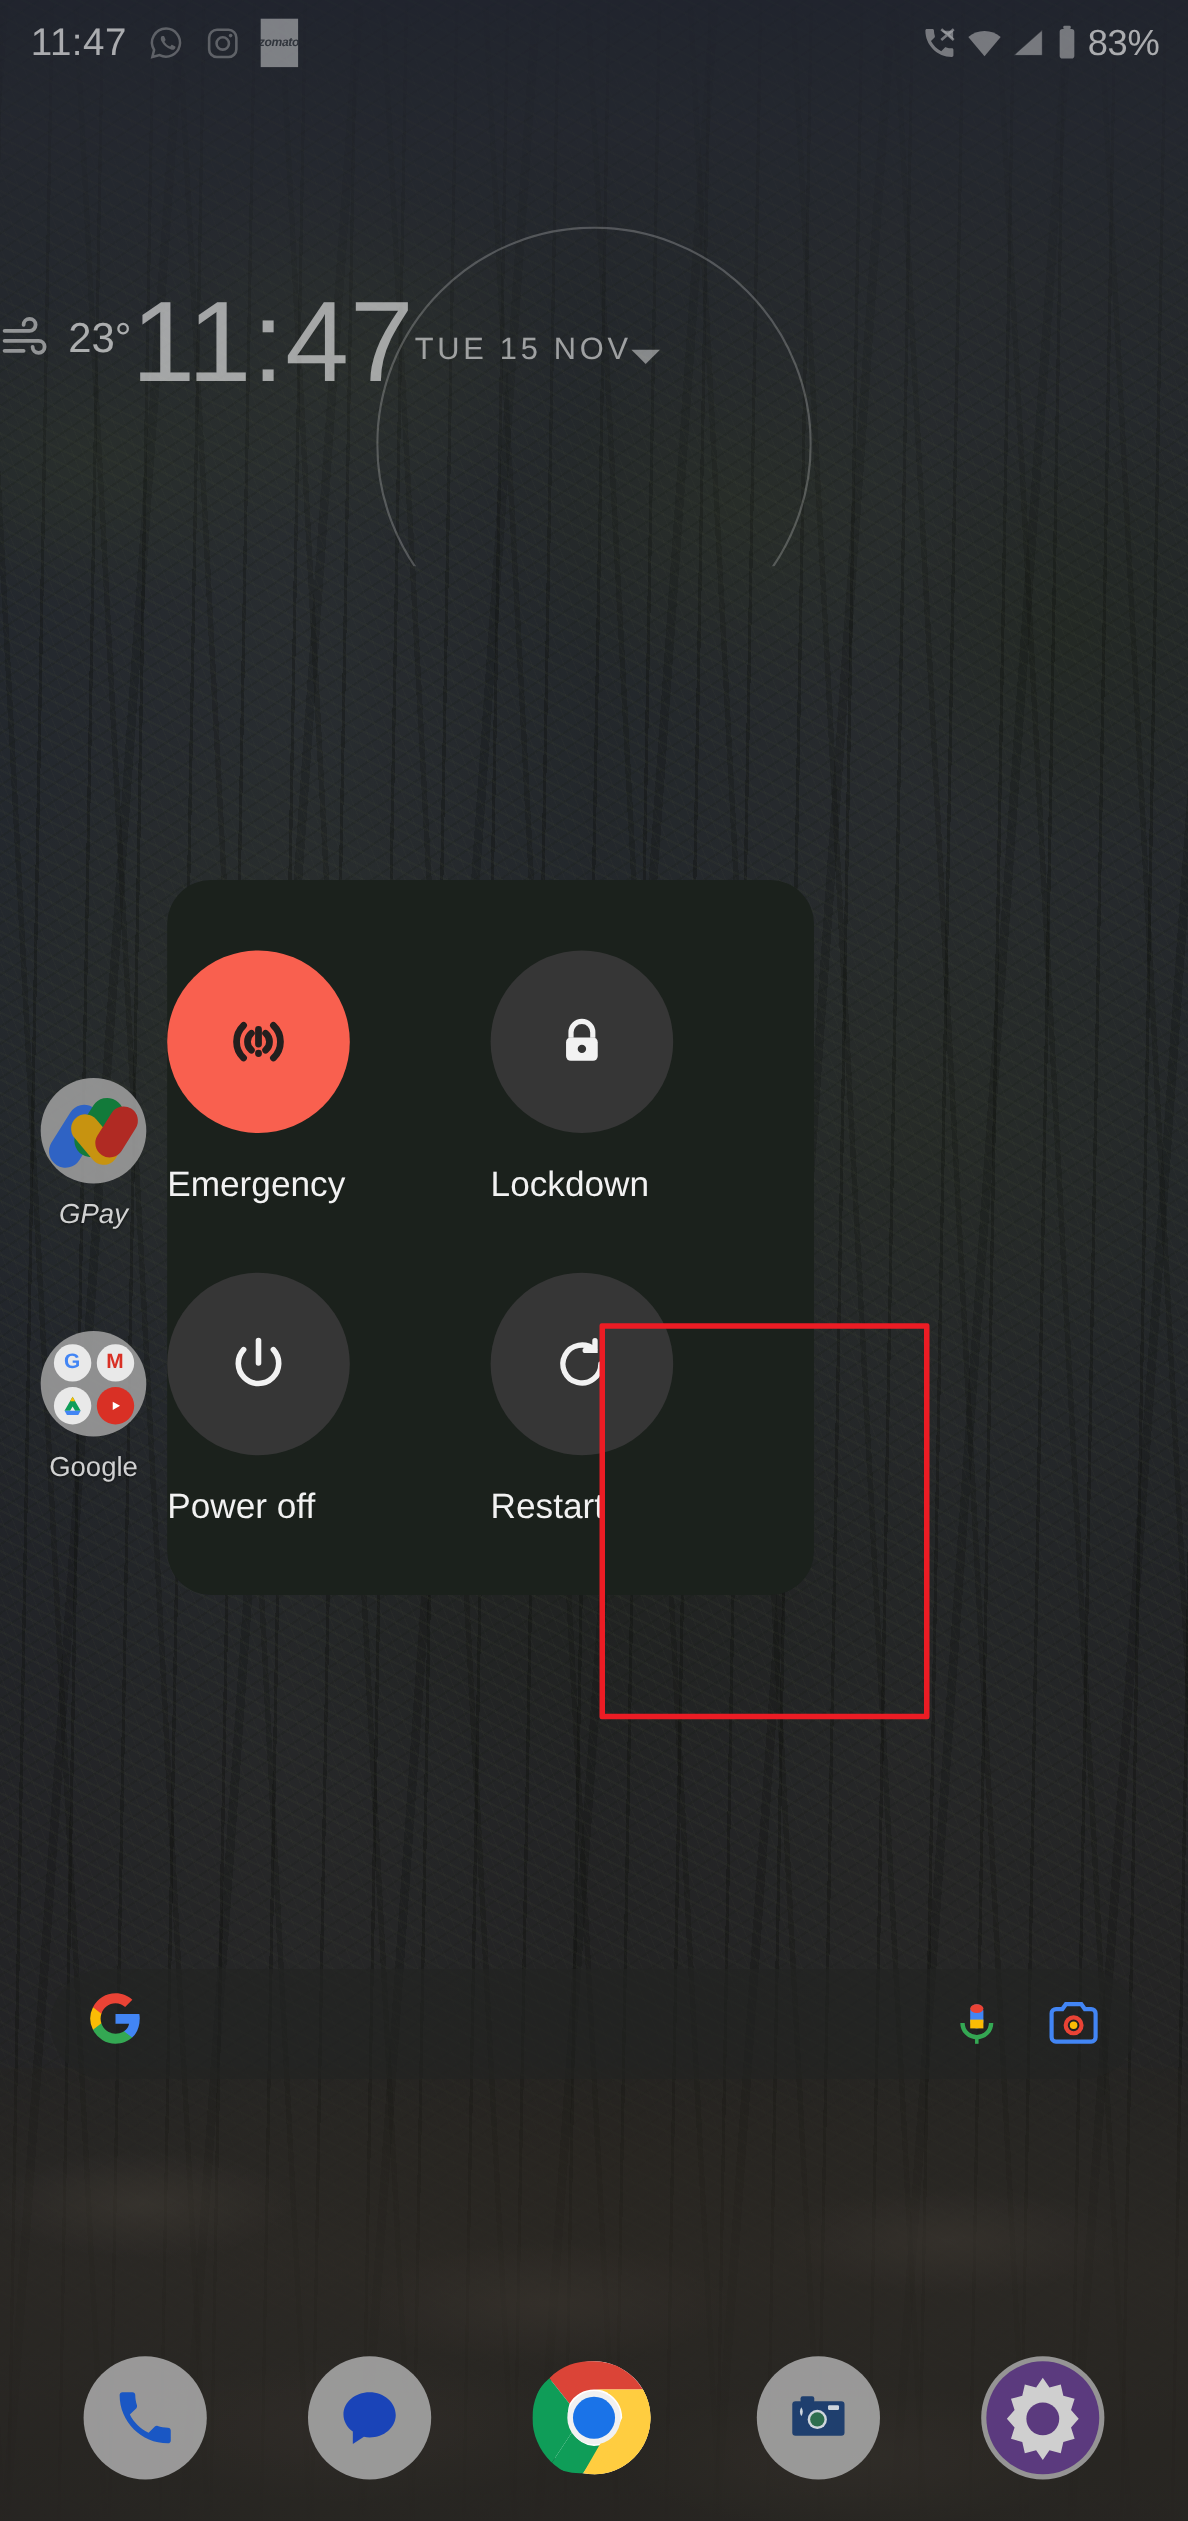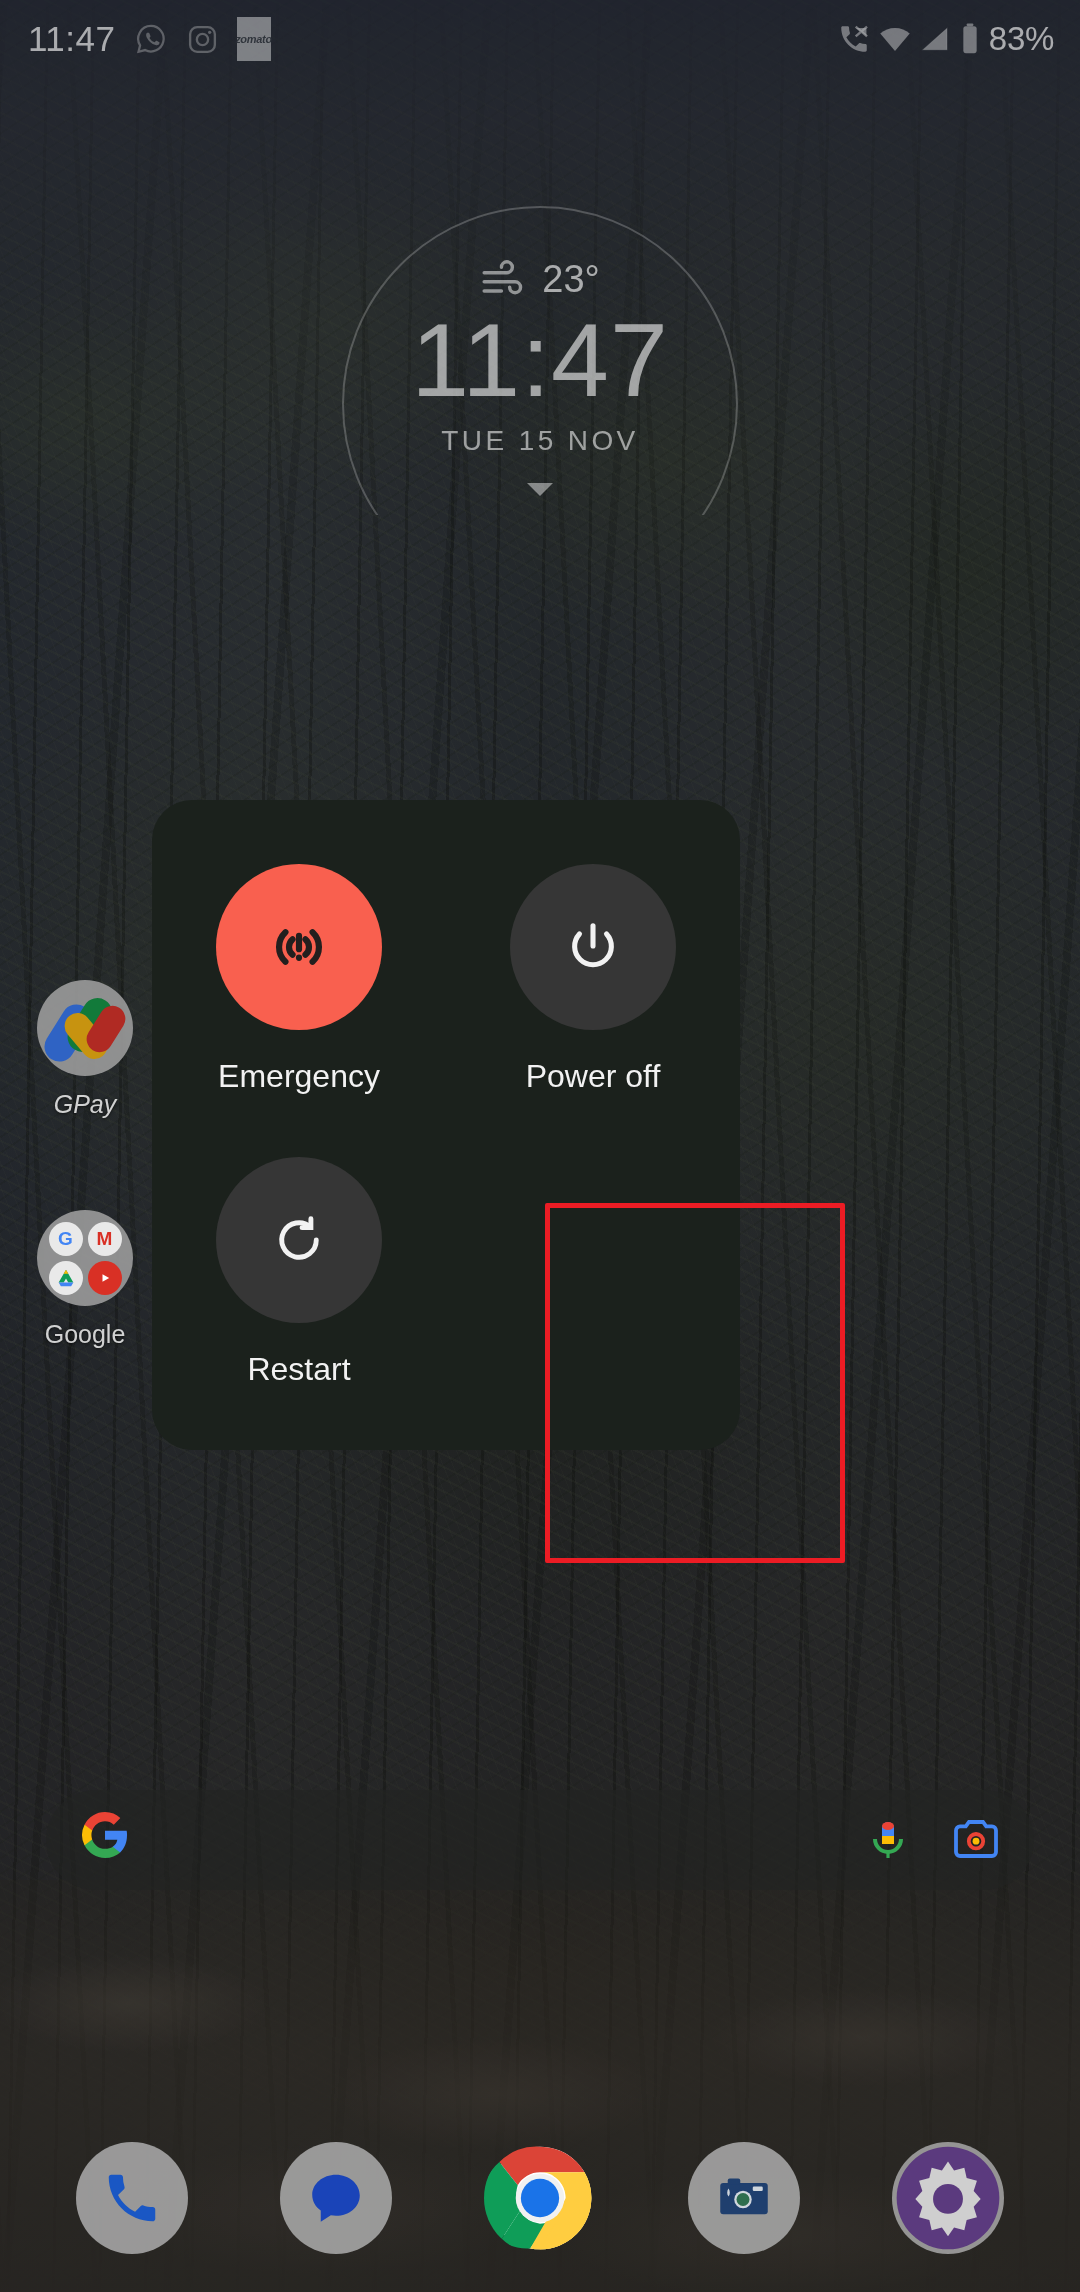--- a/index.html
+++ b/index.html
@@ -79,21 +79,21 @@
   .zomato{
     width:34px; height:44px; background:rgba(255,255,255,0.42);
     display:flex; align-items:center; justify-content:center;
     font-size:11px; font-weight:700; color:rgba(40,44,52,0.9);
     letter-spacing:-0.3px; font-style:italic;
   }
 
   
   #widget{
     position:absolute; top:258px; left:0; right:0;
-    display:flex; flex-direction:column; align-items:center;
+    display:flex; align-items:center;
     color:rgba(255,255,255,0.55); z-index:12;
   }
   .arc{
     position:absolute; top:-52px; left:50%; transform:translateX(-50%);
     width:396px; height:396px; border-radius:50%;
     border:2px solid rgba(255,255,255,0.22);
     clip-path:polygon(0 0, 100% 0, 100% 78%, 0 78%);
     pointer-events:none;
   }
   .wx-row{ display:flex; align-items:center; gap:10px; margin-bottom:6px; position:relative; z-index:2;}
@@ -178,21 +178,21 @@
   #powermenu{
     position:absolute; left:152px; top:800px; width:588px; height:478px;
     background:#1b211c; border-radius:40px; z-index:40;
     
   }
   #powermenu{ height:auto; padding:46px 0 40px 0; }
   .pm-grid{
     display:grid; grid-template-columns:1fr 1fr; row-gap:22px;
   }
   .pm-cell{
-    display:flex; flex-direction:column; align-items:center; justify-content:flex-start;
+    display:flex; flex-direction:column; justify-content:flex-start;
     padding:18px 0 22px 0; position:relative;
   }
   .pm-circle{
     width:166px; height:166px; border-radius:50%;
     background:#363636; display:flex; align-items:center; justify-content:center;
   }
   .pm-circle.emergency{ background:#f9604f; }
   .pm-label{
     margin-top:28px; font-size:32px; color:#f2f2f2; font-weight:400; white-space:nowrap;
   }
@@ -381,20 +381,30 @@
           <path d="M9.9 9.5a3.3 3.3 0 0 0 0 5"></path>
           <path d="M16.4 7.2a6.6 6.6 0 0 1 0 9.6"></path>
           <path d="M14.1 9.5a3.3 3.3 0 0 1 0 5"></path>
           <path d="M12 8.4v4.3"></path>
           <path d="M12 15.4v0.1"></path>
         </svg>
       </div>
       <div class="pm-label">Emergency</div>
     </div>
 
+    <div class="pm-cell">
+      <div class="pm-circle">
+        <svg width="54" height="54" viewBox="0 0 24 24">
+          <path d="M7.6 10.4V8.2a4.4 4.4 0 0 1 8.8 0v2.2" fill="none" stroke="#f2f2f2" stroke-width="2.1"></path>
+          <rect x="5.6" y="10.3" width="12.8" height="9.4" rx="1.9" fill="#f2f2f2"></rect>
+          <circle cx="12" cy="14.9" r="1.7" fill="#333"></circle>
+        </svg>
+      </div>
+      <div class="pm-label">Lockdown</div>
+    </div>
 
     <div class="pm-cell">
       <div class="pm-circle">
         <svg width="58" height="58" viewBox="0 0 24 24" fill="none" stroke="#f2f2f2" stroke-width="2.1" stroke-linecap="round">
           <path d="M12 3.2v8.4"></path>
           <path d="M17.6 6.6a7.6 7.6 0 1 1-11.2 0"></path>
         </svg>
       </div>
       <div class="pm-label">Power off</div>
     </div>

